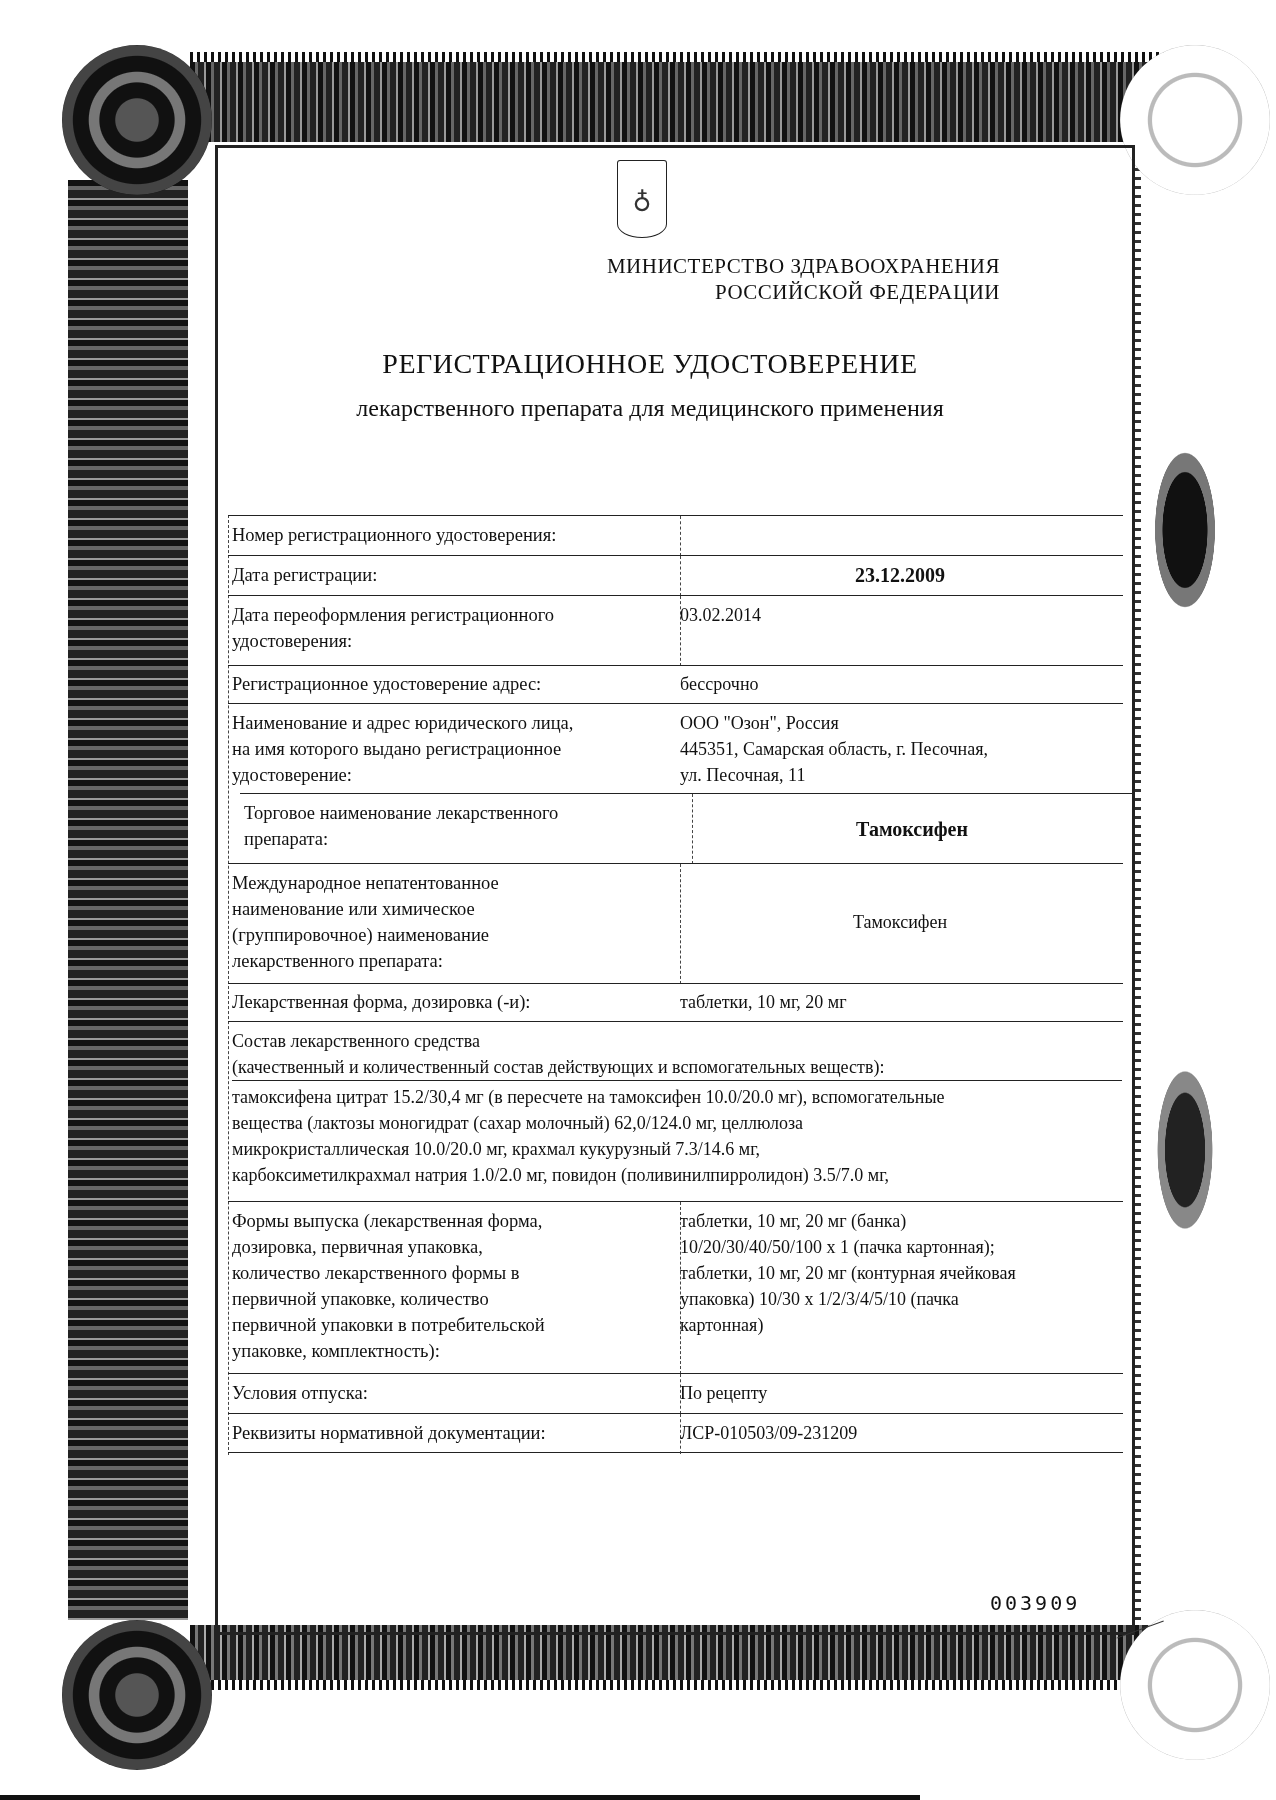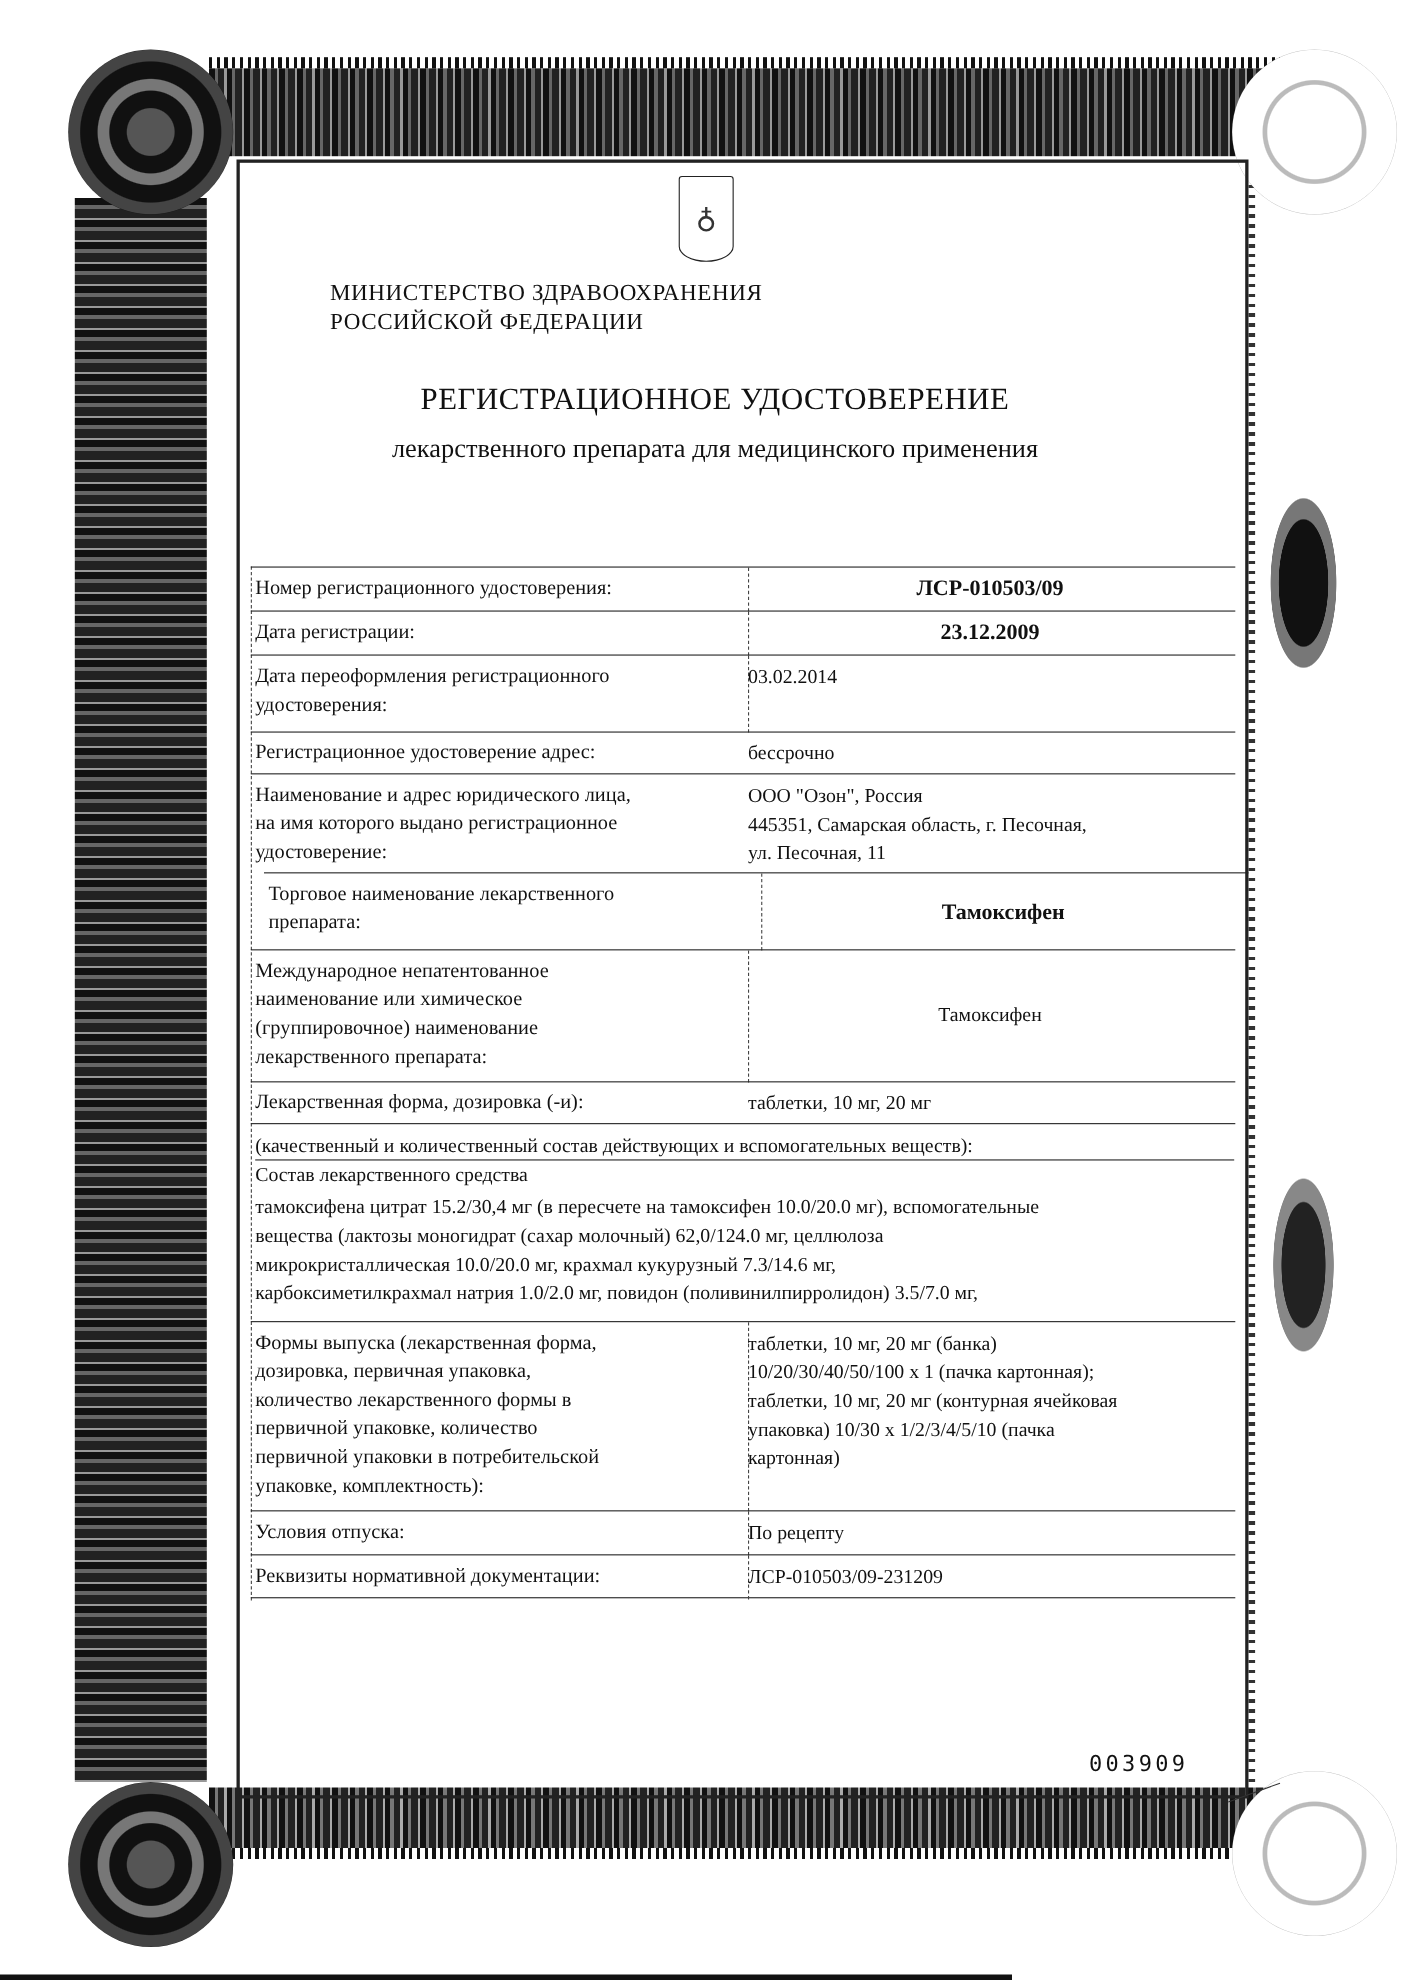--- a/index.html
+++ b/index.html
@@ -11,21 +11,21 @@
     .stripe-bot { position:absolute; left:190px; top:1680px; width:1000px; height:10px; background:repeating-linear-gradient(90deg,#111 0 3px,#fff 3px 7px); }
     .left-band { position:absolute; left:68px; top:180px; width:120px; height:1440px; background:repeating-linear-gradient(180deg,#111 0 6px,#666 6px 10px,#222 10px 18px,#999 18px 20px); }
     .bottom-band { position:absolute; left:190px; top:1625px; width:1000px; height:55px; background:repeating-linear-gradient(90deg,#111 0 5px,#777 5px 8px,#222 8px 14px,#aaa 14px 16px); }
     .top-band { position:absolute; left:190px; top:62px; width:990px; height:80px; background:repeating-linear-gradient(90deg,#111 0 5px,#666 5px 8px,#222 8px 14px,#999 14px 16px); }
     .right-band { position:absolute; left:1135px; top:150px; width:6px; height:1470px; background:repeating-linear-gradient(180deg,#333 0 3px,#fff 3px 9px); }
     .right-blob { position:absolute; left:1150px; top:440px; width:70px; height:180px; background:radial-gradient(ellipse,#111 0 45%,#777 46% 60%,transparent 61%); }
     .right-blob2 { position:absolute; left:1150px; top:1050px; width:70px; height:200px; background:radial-gradient(ellipse,#222 0 40%,#888 41% 55%,transparent 56%); }
     .bottom-rule { position:absolute; left:0; top:1795px; width:920px; height:5px; background:#111; }
 
     .emblem { position:absolute; left:617px; top:160px; width:50px; height:78px; border:1.5px solid #222; border-radius:3px 3px 25px 25px / 3px 3px 14px 14px; box-sizing:border-box; display:flex; align-items:center; justify-content:center; font-size:26px; color:#333; }
-    .ministry { position:absolute; left:300px; top:253px; width:700px; text-align:left; font-size:21px; line-height:26px; letter-spacing:0.5px; }
+    .ministry { position:absolute; left:300px; top:253px; width:700px; text-align:right; font-size:21px; line-height:26px; letter-spacing:0.5px; }
     .cert-title { position:absolute; left:250px; top:348px; width:800px; text-align:center; font-size:28px; letter-spacing:0.5px; }
     .cert-sub { position:absolute; left:250px; top:395px; width:800px; text-align:center; font-size:24px; }
 
     .tbl { position:absolute; left:228px; top:515px; width:895px; }
     .row { position:absolute; left:0; width:895px; border-top:1.5px solid #222; box-sizing:border-box; }
     .lbl { position:absolute; left:4px; font-size:18.5px; line-height:26px; }
     .val { position:absolute; left:452px; font-size:18px; line-height:26px; }
     .val.center { left:452px; width:440px; text-align:center; }
     .vline { position:absolute; left:452px; width:0; border-left:1.5px dashed #444; }
     .lline { position:absolute; left:0; width:0; border-left:1.5px dashed #444; }
@@ -59,21 +59,20 @@
 </div>
 <div class="cert-title">РЕГИСТРАЦИОННОЕ УДОСТОВЕРЕНИЕ</div>
 <div class="cert-sub">лекарственного препарата для медицинского применения</div>
 
 <div class="tbl">
   <div class="lline" style="top:0;height:940px;"></div>
 
   <div class="row" style="top:0;height:40px;">
     <div class="lbl" style="top:6px;">Номер регистрационного удостоверения:</div>
     <div class="vline" style="top:0;height:40px;"></div>
-    <div class="val center bold" style="top:6px;">ЛСР-010503/09</div>
   </div>
 
   <div class="row" style="top:40px;height:40px;">
     <div class="lbl" style="top:6px;">Дата регистрации:</div>
     <div class="vline" style="top:0;height:40px;"></div>
     <div class="val center bold" style="top:6px;">23.12.2009</div>
   </div>
 
   <div class="row" style="top:80px;height:70px;">
     <div class="lbl" style="top:6px;">
@@ -122,22 +121,22 @@
     <div class="val center" style="top:45px;">Тамоксифен</div>
   </div>
 
   <div class="row" style="top:468px;height:38px;">
     <div class="lbl" style="top:5px;">Лекарственная форма, дозировка (-и):</div>
     <div class="val" style="top:5px;">таблетки, 10 мг, 20 мг</div>
   </div>
 
   <div class="row" style="top:506px;height:180px;">
     <div class="full" style="top:6px;">
+      <div>Состав лекарственного средства</div>
       <div style="border-bottom:1.5px solid #222;">(качественный и количественный состав действующих и вспомогательных веществ):</div>
-      <div>Состав лекарственного средства</div>
     </div>
     <div class="full" style="top:62px;">
       <div>тамоксифена цитрат 15.2/30,4 мг (в пересчете на тамоксифен 10.0/20.0 мг), вспомогательные</div>
       <div>вещества (лактозы моногидрат (сахар молочный) 62,0/124.0 мг, целлюлоза</div>
       <div>микрокристаллическая 10.0/20.0 мг, крахмал кукурузный 7.3/14.6 мг,</div>
       <div>карбоксиметилкрахмал натрия 1.0/2.0 мг, повидон (поливинилпирролидон) 3.5/7.0 мг,</div>
     </div>
   </div>
 
   <div class="row" style="top:686px;height:172px;">

